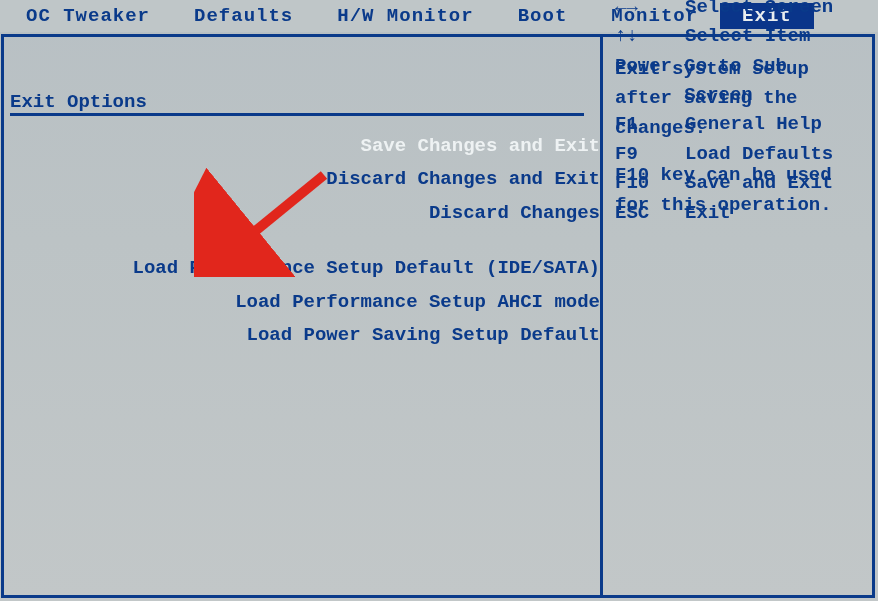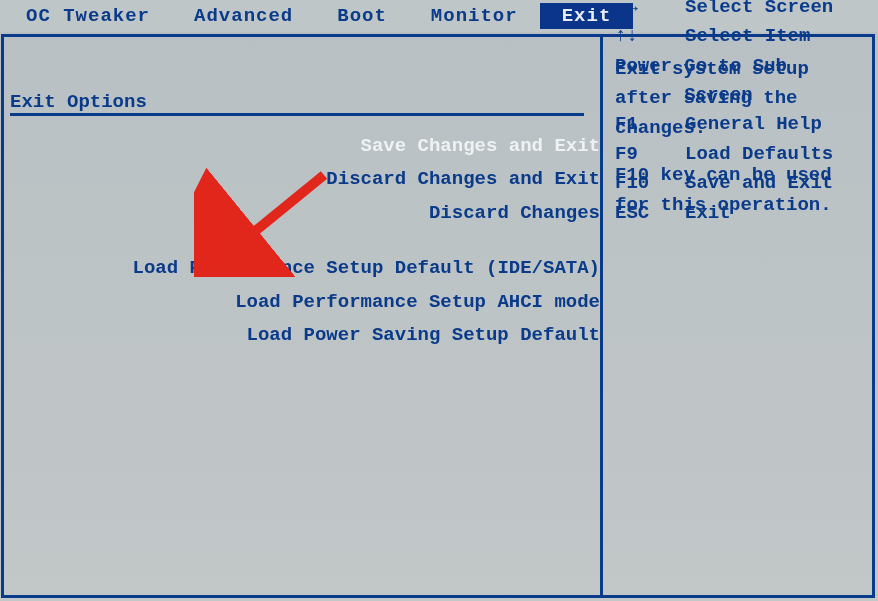--- a/index.html
+++ b/index.html
@@ -107,21 +107,22 @@
     pointer-events: none;
   }
 </style>
 </head>
 <body>
 
 <div class="screen">
 
   <div class="menubar">
     <div class="tab">OC Tweaker</div>
-    <div class="tab">Advanced</div>
+    <div class="tab">Defaults</div>
+    <div class="tab">H/W Monitor</div>
     <div class="tab">Boot</div>
     <div class="tab">Monitor</div>
     <div class="tab active">Exit</div>
   </div>
 
   <div class="frame">
     <div class="divider"></div>
 
     <div class="left">
       <div class="section-title">Exit Options</div>

